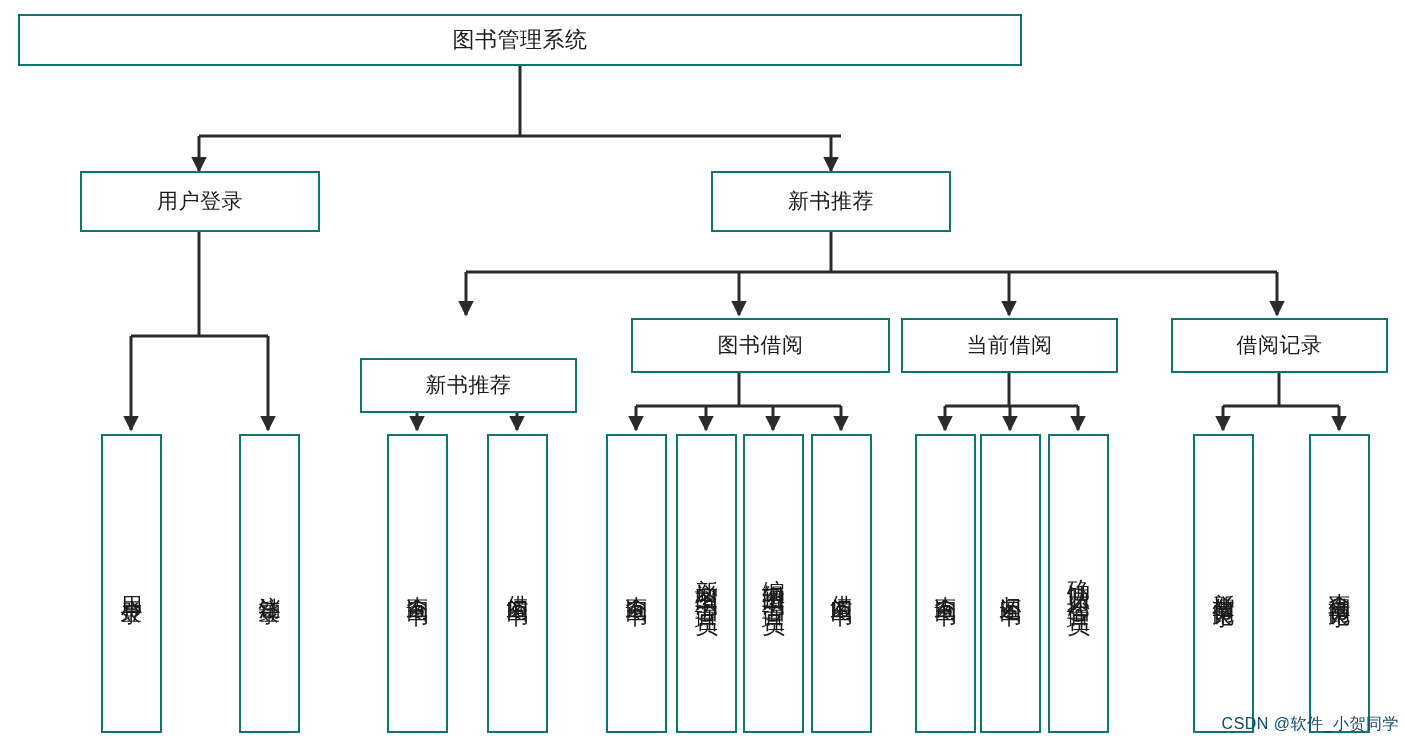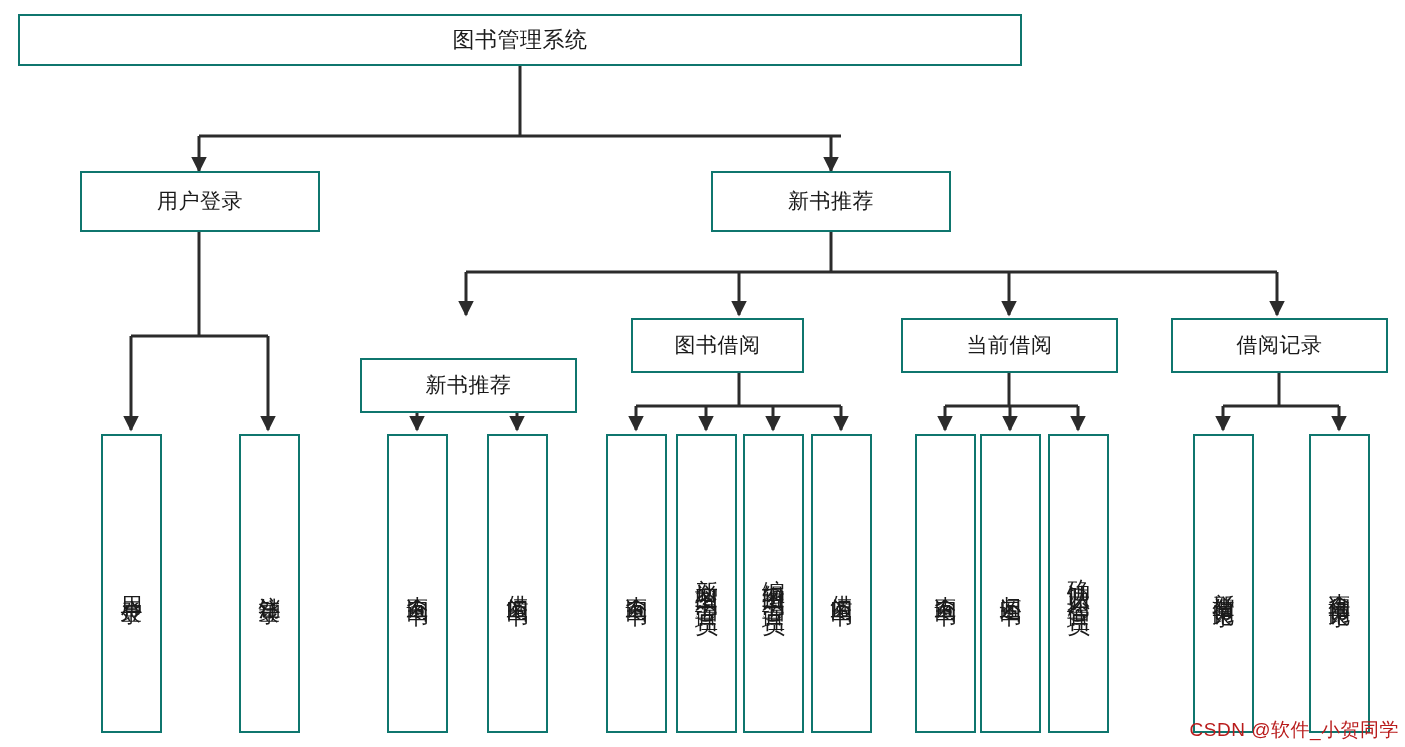--- a/index.html
+++ b/index.html
@@ -63,23 +63,23 @@
     line-height: 1;
   }
   .node.v.tall .label {
     letter-spacing: 5px;
     font-size: 23px;
   }
   
   #watermark {
     position: absolute;
     right: 6px;
-    bottom: 4px;
-    font-size: 19px;
-    color: #b91c1c;
+    bottom: 12px;
+    font-size: 16px;
+    color: #0c4a6e;
     z-index: 5;
     white-space: pre;
     letter-spacing: 0.5px;
   }
 </style>
 </head>
 <body>
 
 <div id="canvas">
 
@@ -140,21 +140,21 @@
   <div class="node h" style="left:80px; top:171px; width:240px; height:61px;">
     <span class="label">用户登录</span>
   </div>
   <div class="node h" style="left:711px; top:171px; width:240px; height:61px;">
     <span class="label">新书推荐</span>
   </div>
 
   <div class="node h" style="left:360px; top:318px; width:217px; height:55px;margin-top:40px;">
     <span class="label">新书推荐</span>
   </div>
-  <div class="node h" style="left:631px; top:318px; width:173px; height:55px;">
+  <div class="node h" style="left:631px; top:318px; width:259px; height:55px;">
     <span class="label">图书借阅</span>
   </div>
   <div class="node h" style="left:1171px; top:318px; width:217px; height:55px;">
     <span class="label">借阅记录</span>
   </div>
   <div class="node h" style="left:901px; top:318px; width:217px; height:55px;">
     <span class="label">当前借阅</span>
   </div>
 
   <div class="node v" style="left:101px; top:434px; width:61px; height:299px;">

